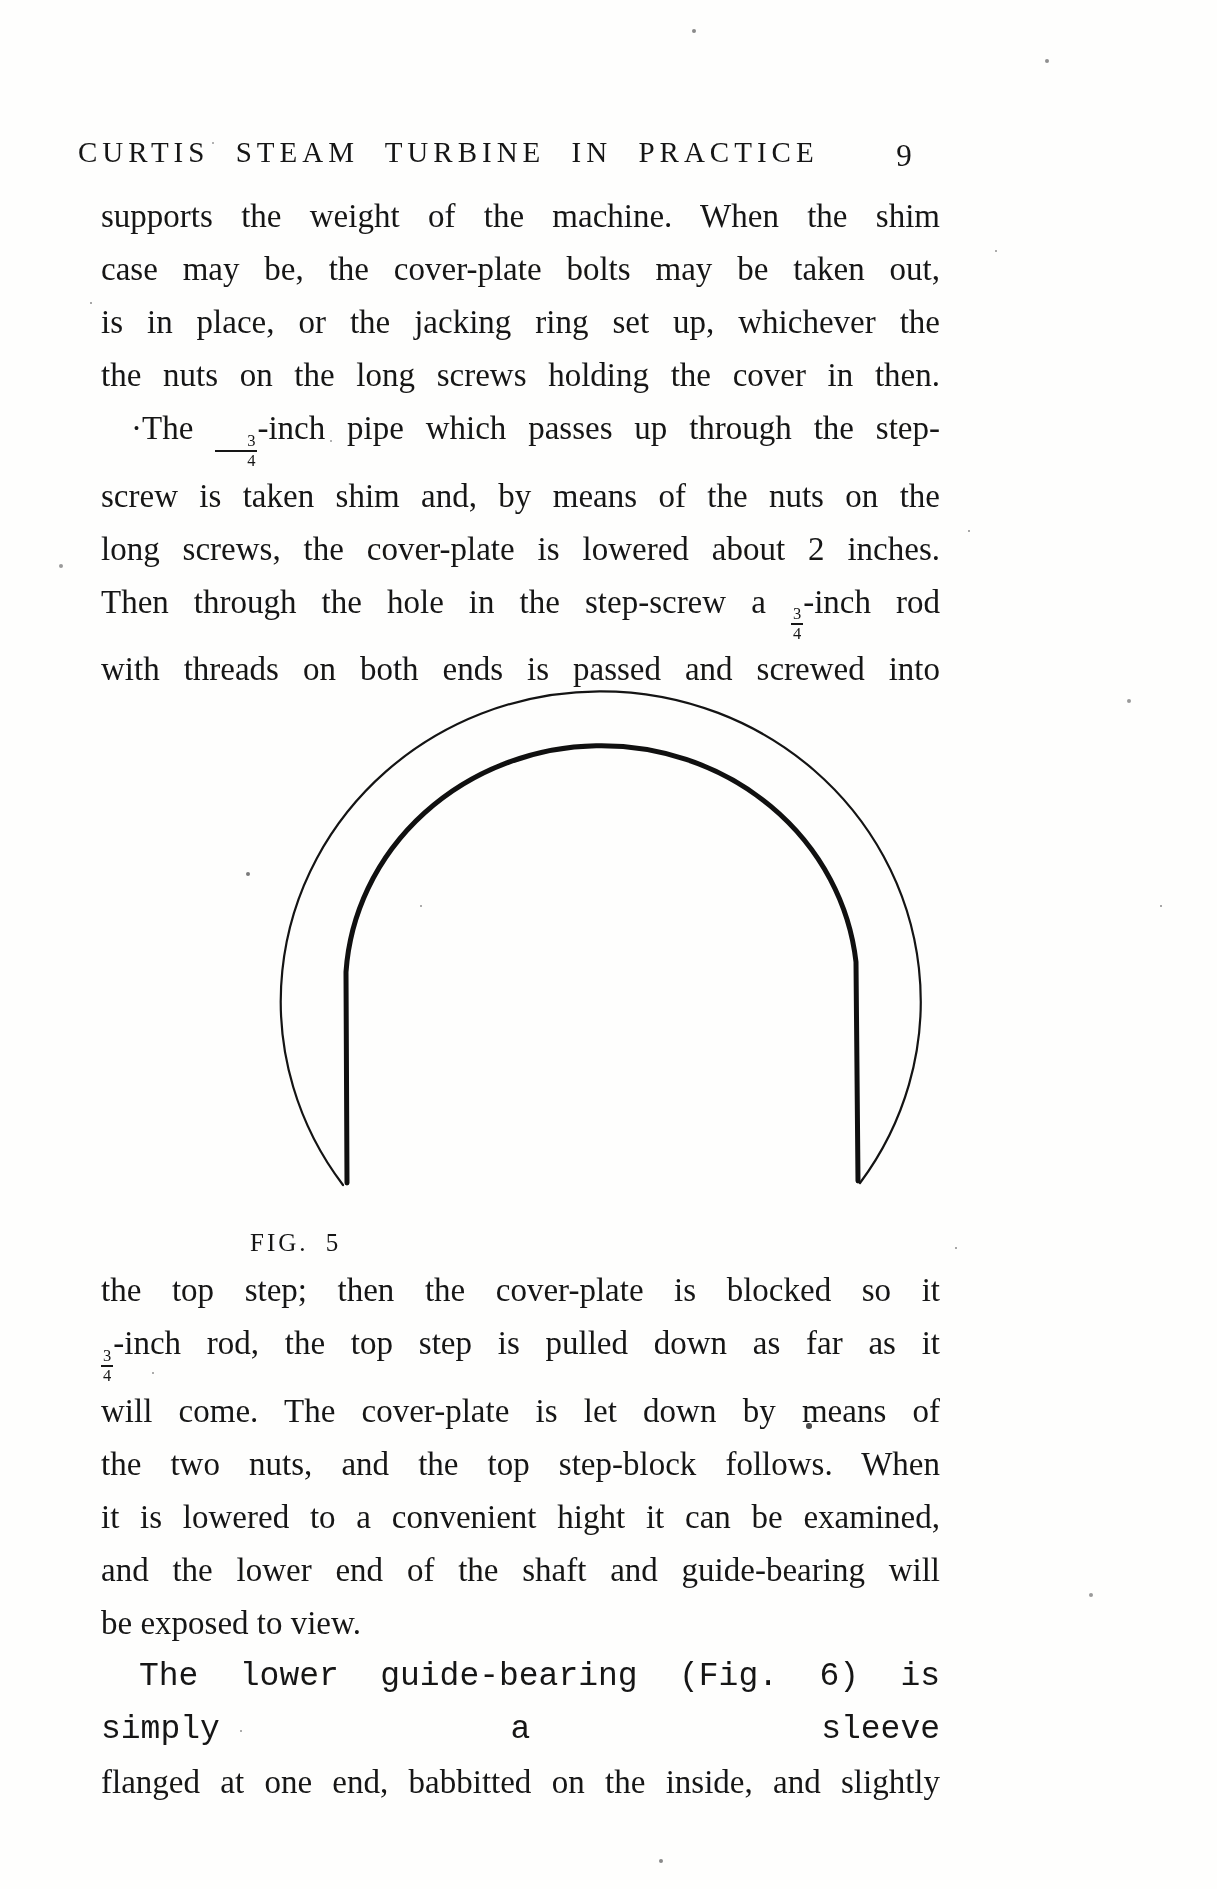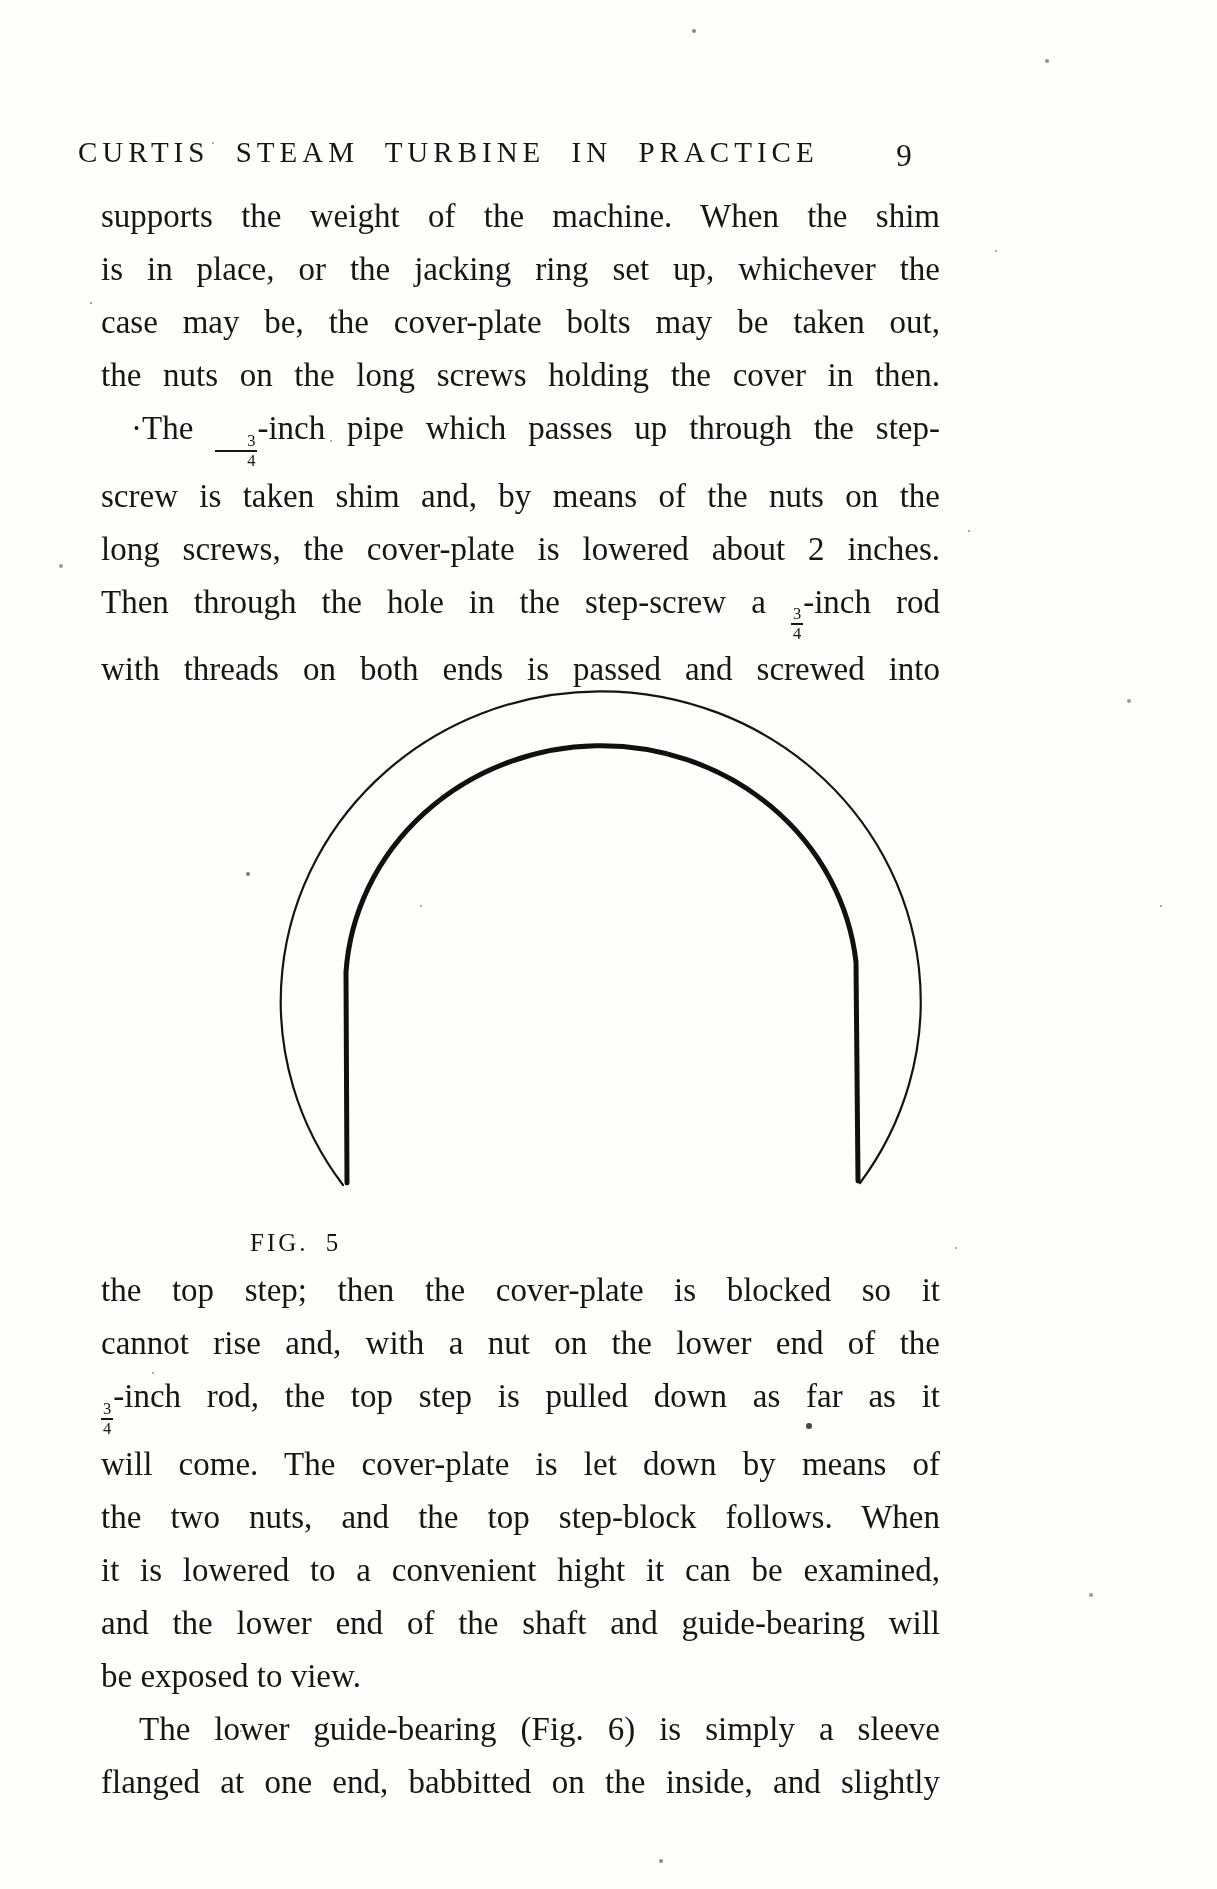--- a/index.html
+++ b/index.html
@@ -59,22 +59,22 @@
 
 <div class="page">
 
   <div class="header-title">CURTIS STEAM TURBINE IN PRACTICE</div>
 
   <div class="page-number">9</div>
 
   <div class="textblock pre">
       <div class="paragraph">
         <div class="line fill">supports the weight of the machine.  When the shim</div>
+        <div class="line fill">case may be, the cover-plate bolts may be taken out,</div>
         <div class="line fill">is in place, or the jacking ring set up, whichever the</div>
-        <div class="line fill">case may be, the cover-plate bolts may be taken out,</div>
         <div class="line fill">the nuts on the long screws holding the cover in then.</div>
       </div>
       <div class="paragraph">
         <div class="line fill" style="text-indent: 30px;">·The <span class="frac">
             <span class="fnum">3</span>
             <span class="fden">4</span>
           </span>-inch pipe which passes up through the step-</div>
         <div class="line fill">screw is taken shim and, by means of the nuts on the</div>
         <div class="line fill">long screws, the cover-plate is lowered about 2 inches.</div>
         <div class="line fill">Then through the hole in the step-screw a <span class="frac">
@@ -88,32 +88,31 @@
   <svg class="figure" viewBox="250 650 700 560" aria-hidden="true">
     <path d="M 343 1185 A 320 310 0 1 1 860 1183" fill="none" stroke="#141414" stroke-width="2.2" stroke-linecap="round"></path>
     <path d="M 347 1183 L 346 972 A 256 242 0 0 1 856 962 L 858 1181" fill="none" stroke="#101010" stroke-width="5" stroke-linecap="round"></path>
   </svg>
 
   <div class="fig-caption">FIG. 5</div>
 
   <div class="textblock post">
       <div class="paragraph">
         <div class="line fill">the top step; then the cover-plate is blocked so it</div>
-        <div class="line fill">cannot rise and, with a nut on the lower end of the</div>
         <div class="line fill"><span class="frac">
             <span class="fnum">3</span>
             <span class="fden">4</span>
           </span>-inch rod, the top step is pulled down as far as it</div>
         <div class="line fill">will come.  The cover-plate is let down by means of</div>
         <div class="line fill">the two nuts, and the top step-block follows.  When</div>
         <div class="line fill">it is lowered to a convenient hight it can be examined,</div>
         <div class="line fill">and the lower end of the shaft and guide-bearing will</div>
         <div class="line">be exposed to view.</div>
       </div>
       <div class="paragraph">
-        <div class="line fill" style="text-indent: 38px;">The lower guide-bearing (Fig. 6) is simply a sleeve</div>
+        <div class="line fill" style="text-indent: 38px; font-family: Liberation Mono, monospace;">The lower guide-bearing (Fig. 6) is simply a sleeve</div>
         <div class="line fill">flanged at one end, babbitted on the inside, and slightly</div>
       </div>
     </div>
 
   <div class="speckles"></div>
 
 </div>
 
 </body></html>

